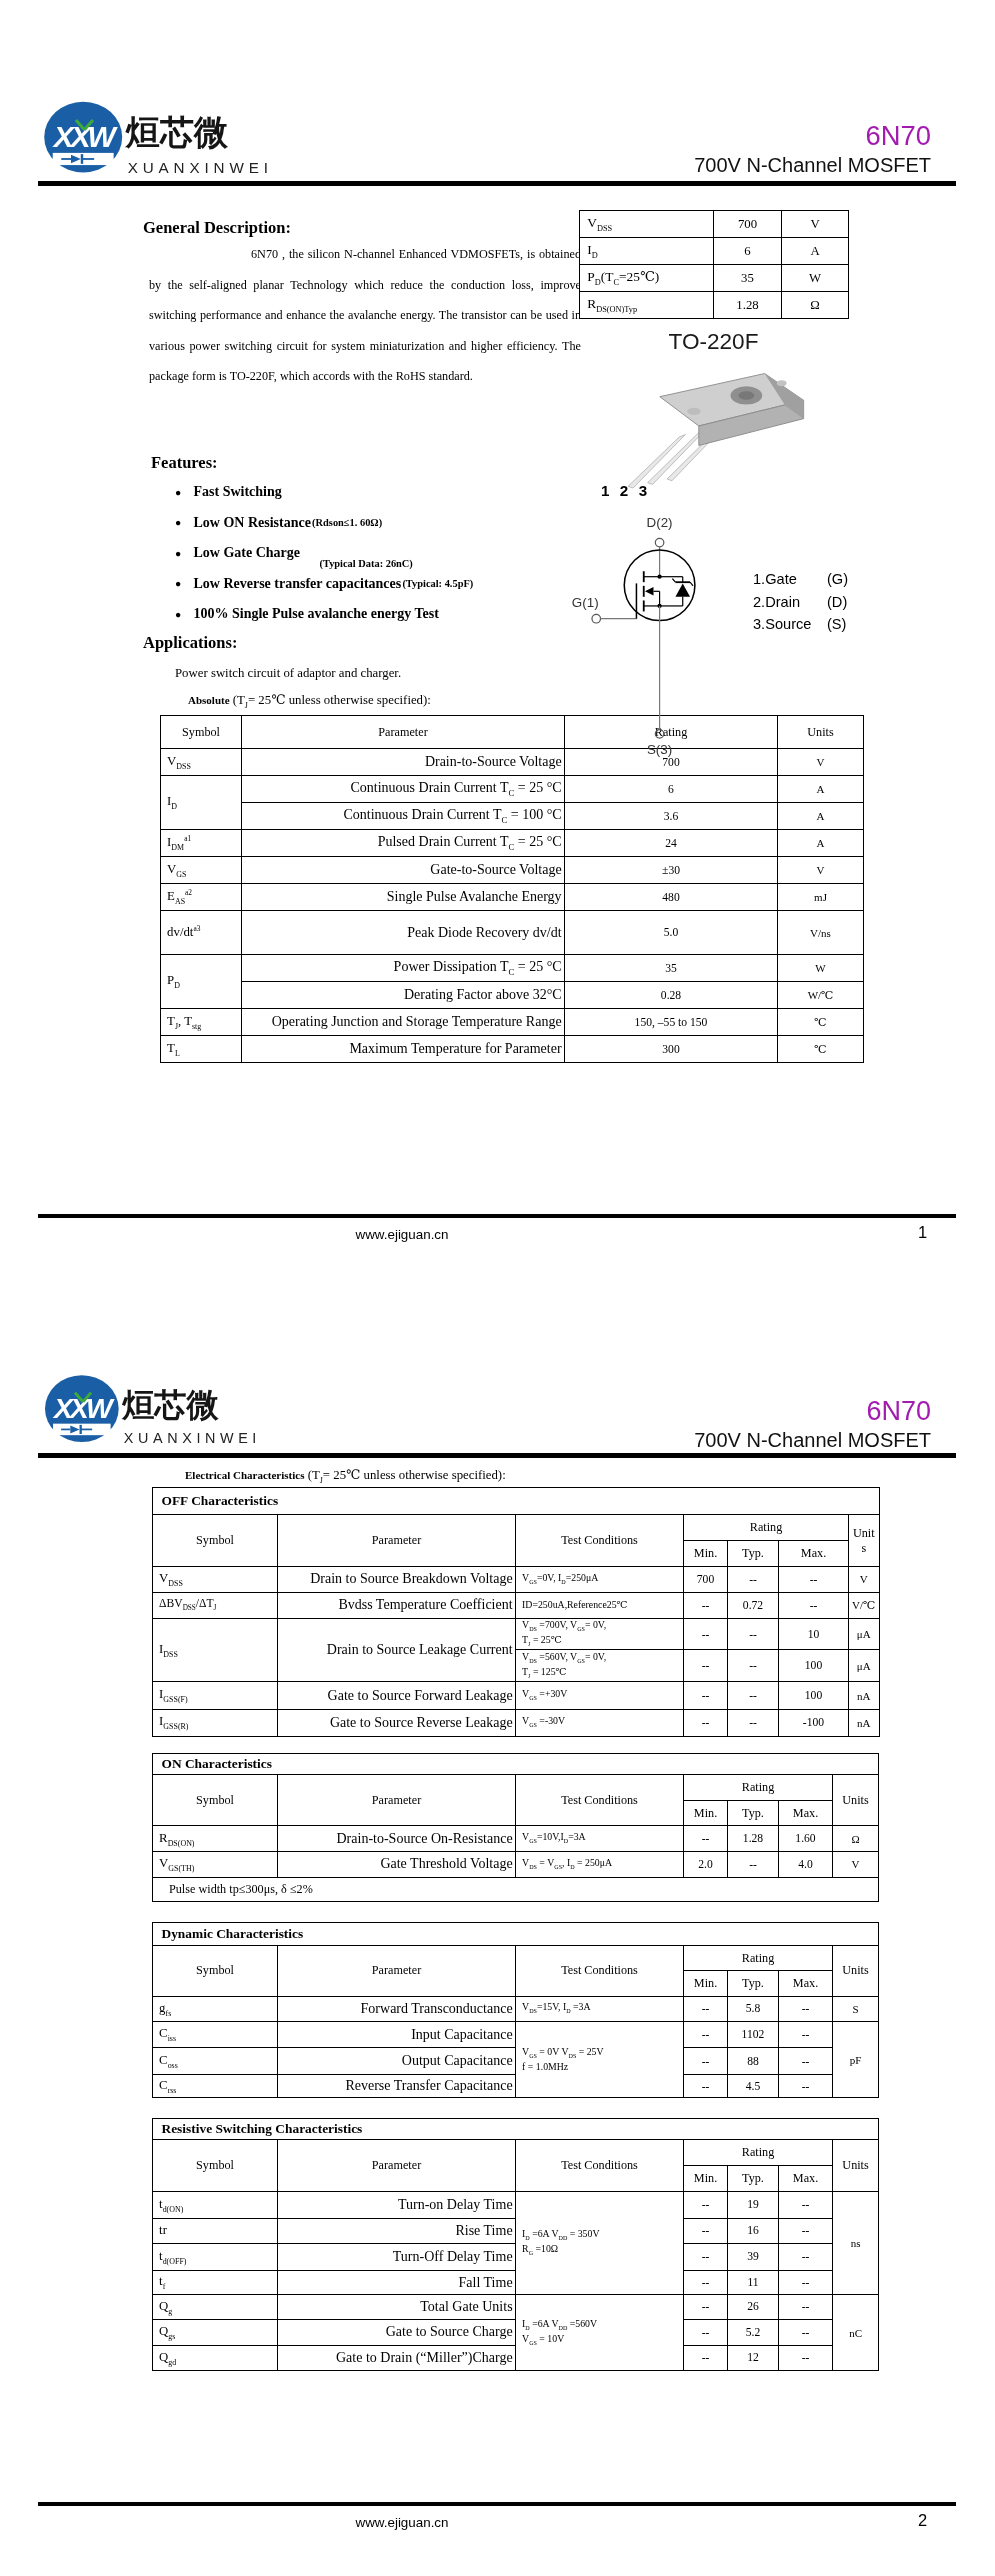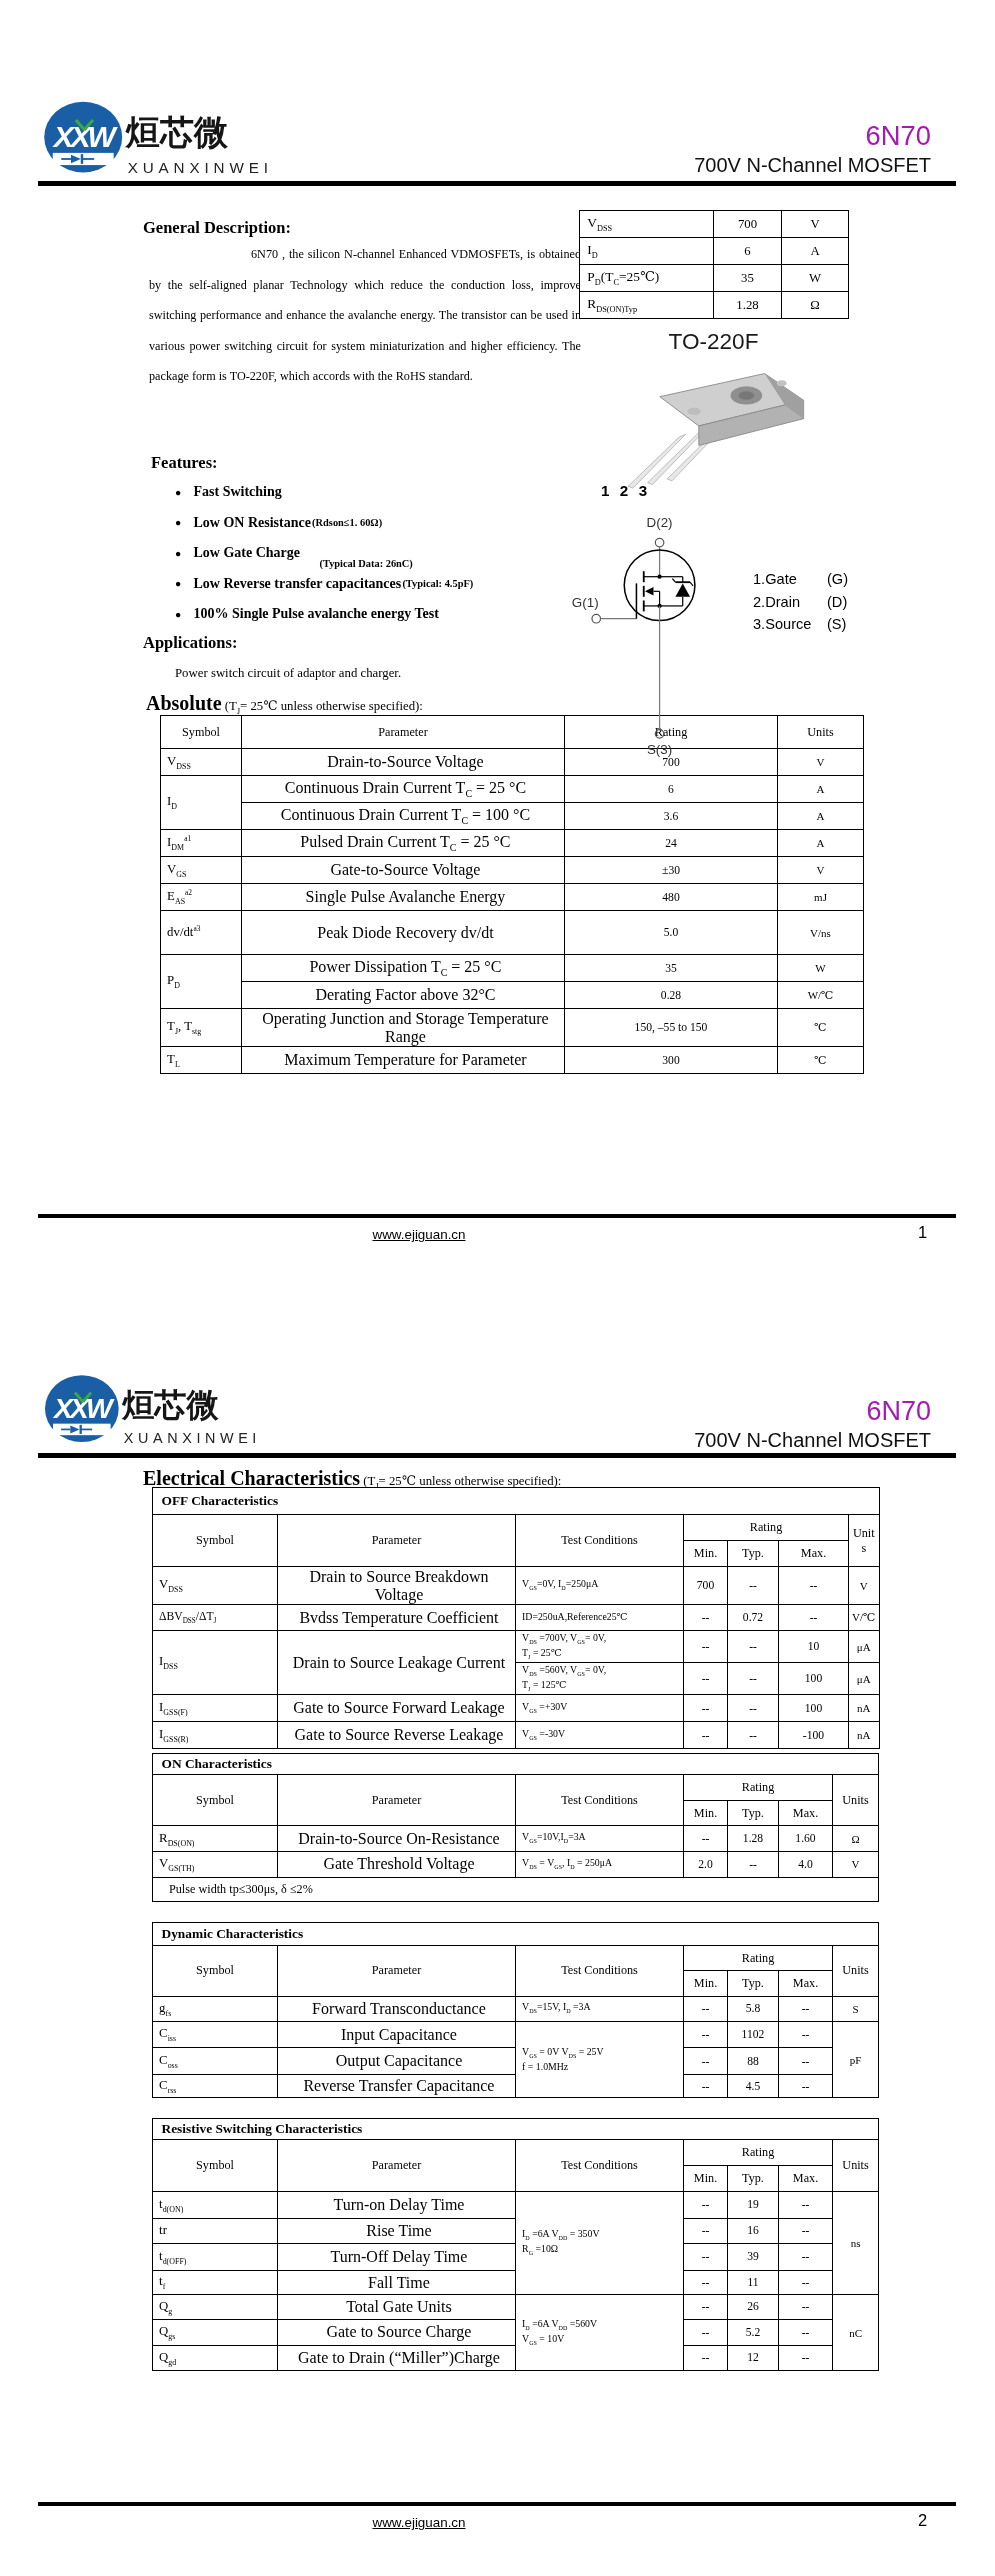--- a/index.html
+++ b/index.html
@@ -13,48 +13,48 @@
   .family{font-size:20px;line-height:27px;color:#111;}
   .sec-title{font-size:16.5px;font-weight:bold;}
   .para{margin:0;width:432px;font-size:12.2px;line-height:30.5px;text-align:justify;text-indent:102px;}
   .feat-item{height:30.5px;display:flex;align-items:center;}
   .bullet{font-size:10.4px;margin-right:12.2px;}
   .fmain{font-size:14px;font-weight:bold;}
   .fnote{font-size:10.4px;font-weight:bold;margin-left:1.2px;}
   .feat-item:nth-child(3) .fnote{margin-left:19.5px;margin-top:20px;}
   .app-body{font-size:12.8px;}
   .tbl-heading{font-size:12.8px;}
-  .tbl-heading b{font-size:20px;}
+  .tbl-heading b{font-size:11px;margin-left:42px;}
   sub{font-size:62%;}
   sup{font-size:58%;vertical-align:super;}
   table{border-collapse:collapse;table-layout:fixed;background:#fff;}
   td,th{border:1.2px solid #000;padding:0.6px 2.4px;overflow:hidden;}
   .stable{font-size:12.8px;border:1.8px solid #000;}
   .stable .p{font-size:13.4px;text-align:left;padding-left:7.3px;}
   .stable .v,.stable .u{text-align:center;}
   .to220{left:622px;top:329px;width:183px;text-align:center;
          font-family:"Liberation Sans","DejaVu Sans",sans-serif;font-size:22.6px;color:#1a1a1a;}
   .pins{left:601px;top:482px;display:flex;gap:10.4px;
         font-family:"Liberation Sans","DejaVu Sans",sans-serif;font-size:15.2px;font-weight:bold;}
   .legend{left:753px;top:571px;font-family:"Liberation Sans","DejaVu Sans",sans-serif;font-size:14.6px;}
   .legend .row{height:22.6px;display:flex;}
   .legend .nm{display:inline-block;width:74px;}
   .atable{border:1.8px solid #000;}
   .atable th{font-weight:normal;font-size:12.2px;}
   .ctable{border:1.8px solid #000;}
   .ctable th{font-weight:normal;font-size:12.2px;word-break:break-all;}
   .ctable .sect{font-weight:bold;font-size:13.4px;text-align:left;padding-left:8.5px;}
   .sym{font-size:12.8px;text-align:left;padding-left:6.1px;}
-  .par{font-size:16px;text-align:center;padding-left:7.3px;margin-left:12px;}
+  .par{font-size:14px;text-align:right;padding-left:7.3px;margin-left:12px;}
   .cond{font-size:9.8px;line-height:1.3;text-align:left;padding-left:6.1px;}
   .val{text-align:center;font-size:11.6px;}
   .unit{text-align:center;font-size:11px;}
   .note-row{font-size:12.2px;text-align:left;padding-left:16px;}
-  .footer-url{left:17px;width:804px;text-align:center;
-              font-family:"Liberation Sans","DejaVu Sans",sans-serif;font-size:13.4px;text-decoration:underline;}
+  .footer-url{left:0;width:804px;text-align:center;
+              font-family:"Liberation Sans","DejaVu Sans",sans-serif;font-size:13.4px;}
   .pagenum{left:918px;font-family:"Liberation Sans","DejaVu Sans",sans-serif;font-size:16.5px;}
   svg text{font-family:"Liberation Sans","DejaVu Sans",sans-serif;}
 </style>
 </head>
 <body>
 
 <div class="canvas">
 
   <div class="abs" style="left:43px;top:99px;">
     <svg width="268" height="81" viewBox="0 0 440 132">

